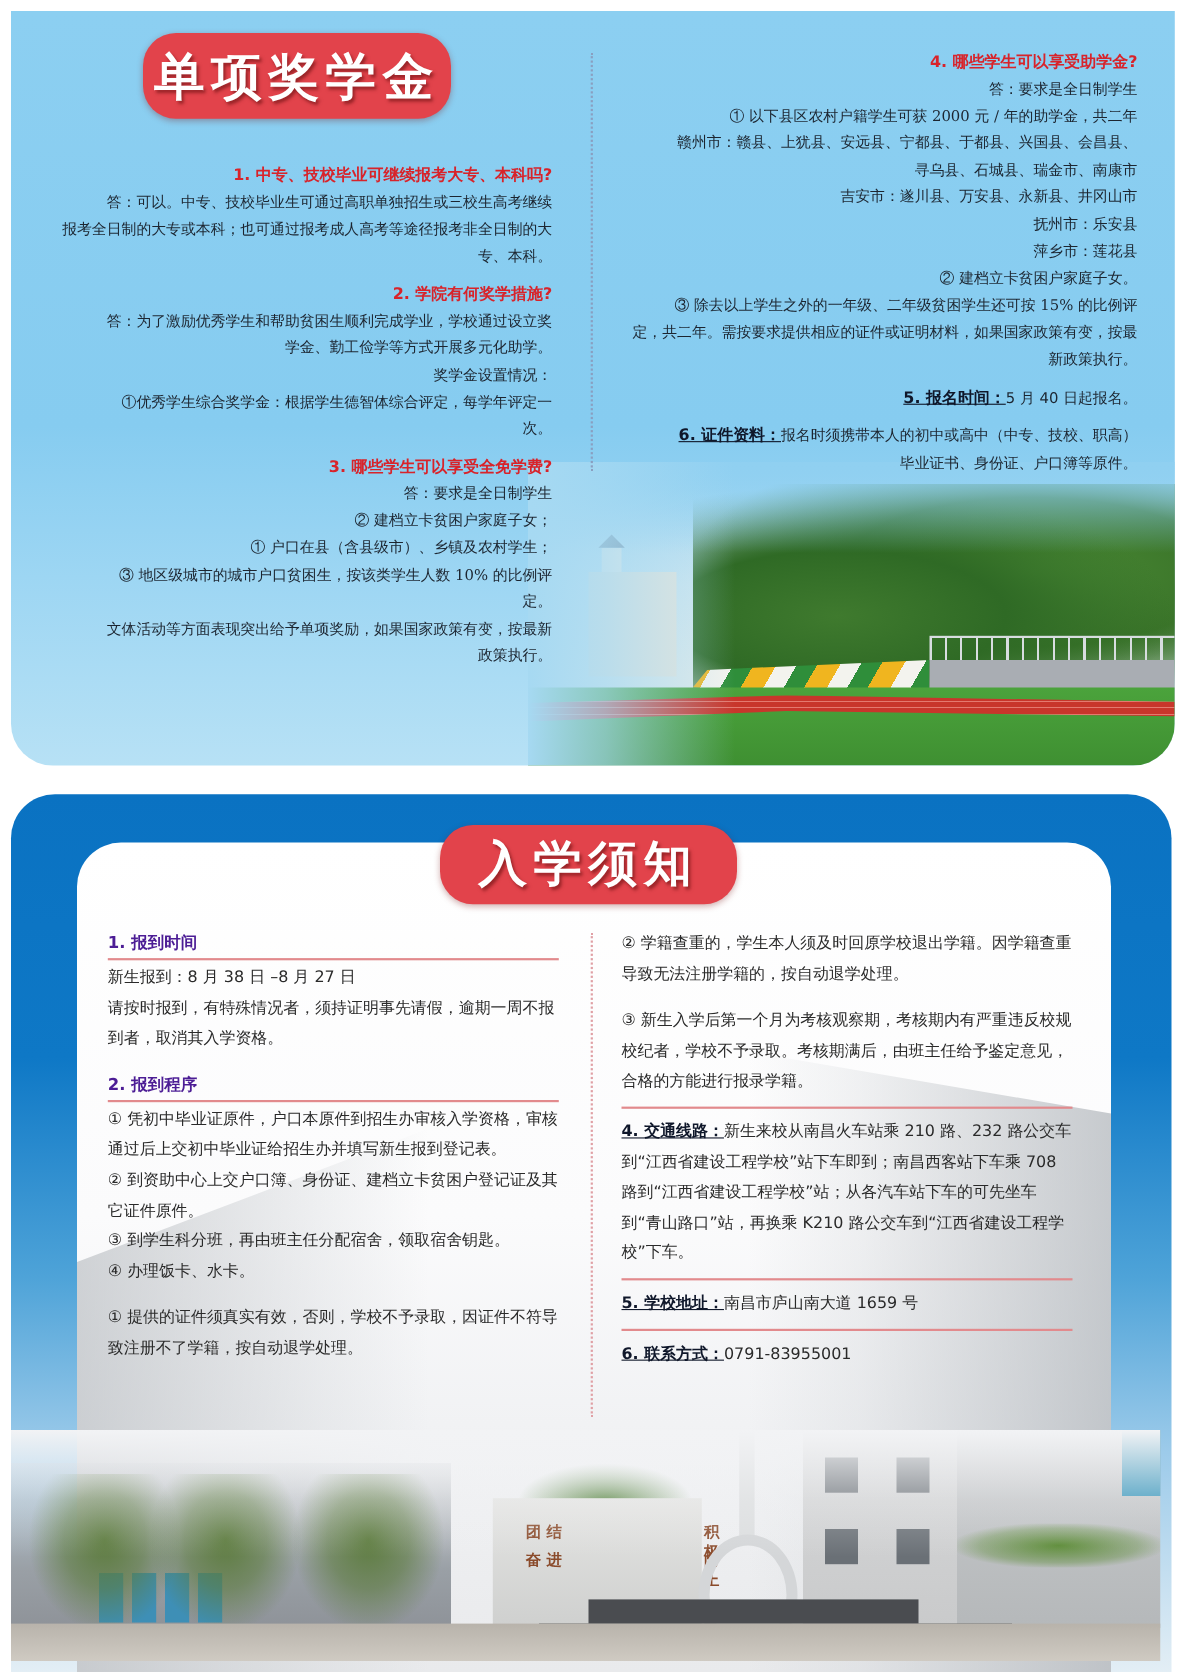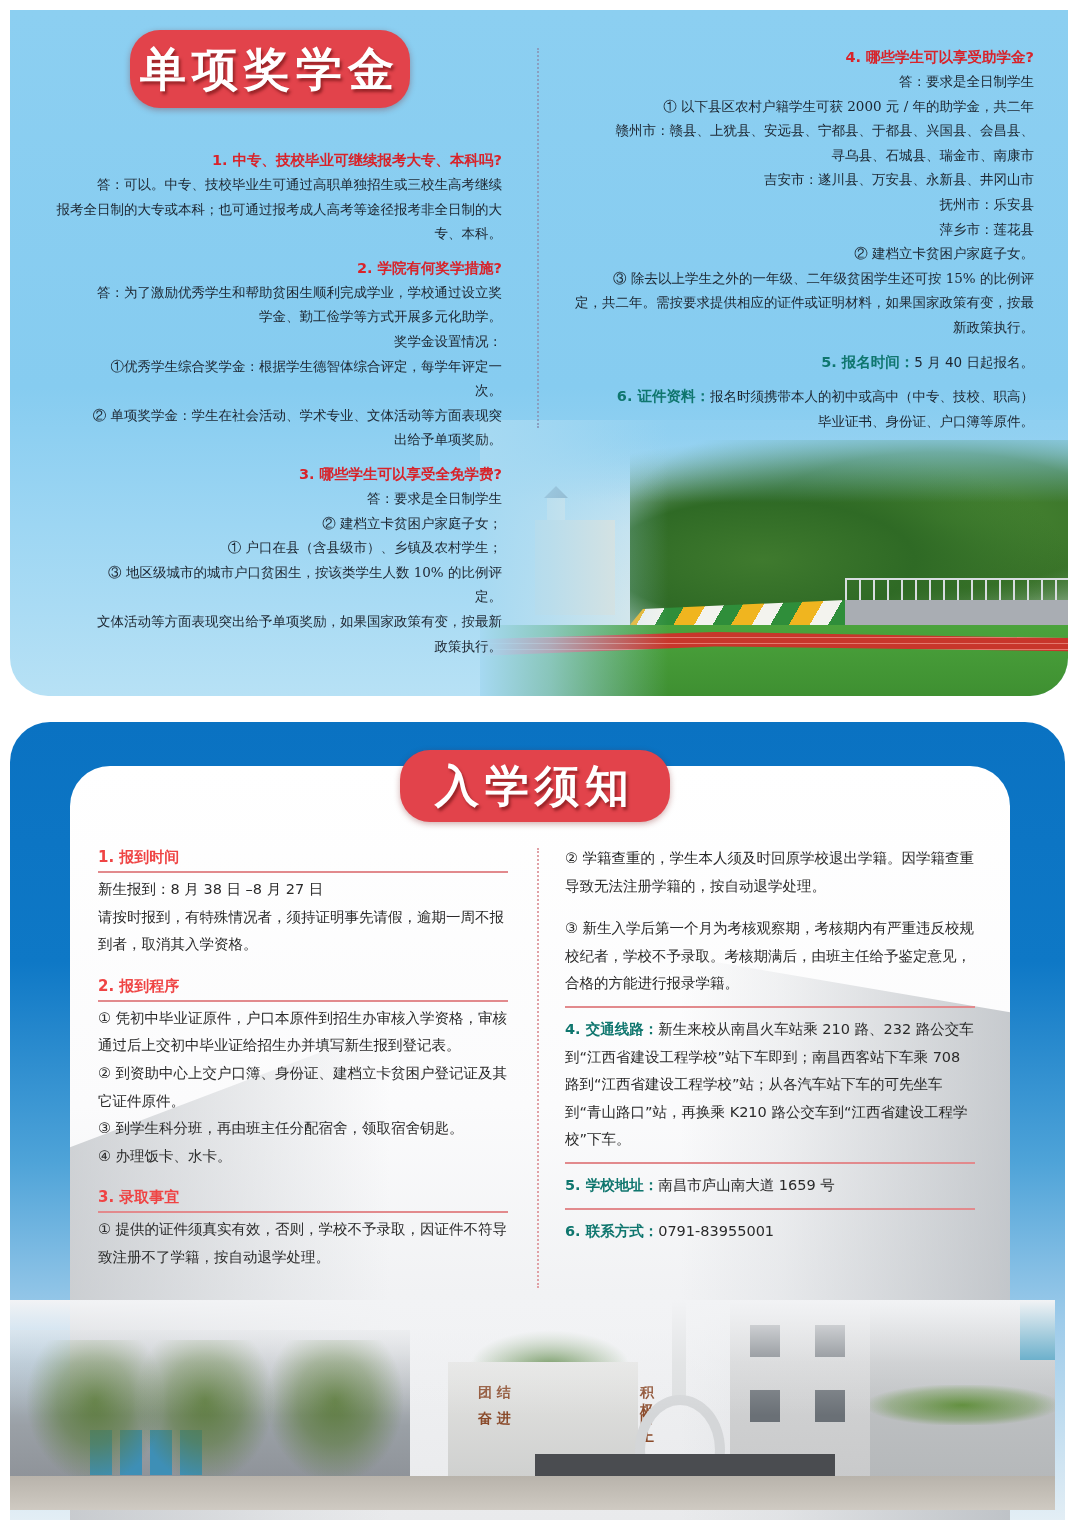--- a/index.html
+++ b/index.html
@@ -45,21 +45,21 @@
   .title-pill.bottom { left: 400px; top: 750px; width: 270px; height: 72px; font-size: 44px; line-height: 72px; letter-spacing: 6px; }
 
   .col { position: absolute; font-family: "DejaVu Serif", "Liberation Serif", serif; color: #1c2530; font-size: 13.5px; text-align: right; }
   .col.left { left: 52px; top: 148px; width: 450px; }
   .col.right { left: 574px; top: 45px; width: 460px; }
   .q-head { font-family: "DejaVu Sans", "Liberation Sans", sans-serif; font-weight: bold; color: #d8232a; font-size: 14.5px; padding-left: 34px; line-height: 24px; }
   .p { line-height: 24.6px; text-indent: 0; }
   .p.ind { padding-left: 34px; }
   .p.wrap { text-indent: 34px; }
   .gap { height: 10px; }
-  .inline-head { font-family: "DejaVu Sans", "Liberation Sans", sans-serif; font-weight: bold; color: #0f766e; font-size: 14.5px; }
+  .inline-head { font-family: "DejaVu Sans", "Liberation Sans", sans-serif; font-weight: bold; color: #0f172a; font-size: 14.5px; text-decoration: underline; }
   .sans { font-family: "DejaVu Sans", "Liberation Sans", sans-serif; }
 
   .vdiv-top { position: absolute; left: 537px; top: 48px; height: 380px; border-left: 2px dotted #8a9fc0; }
 
   
   .panel-bottom {
     position: absolute; left: 10px; top: 722px; width: 1055px; height: 798px;
     border-radius: 40px 40px 0 0;
     background: linear-gradient(180deg, #0a72c2 0%, #0e78c6 30%, #4ea3d8 55%, #9dcbea 75%, #e3eef5 100%);
     overflow: hidden;
@@ -93,21 +93,21 @@
   .photo-plaza .right-bldg { position:absolute; left: 720px; top: 0; width: 140px; height: 180px; background: linear-gradient(180deg,#d7d8d9,#c9cacb); }
   .photo-plaza .right-bldg .win { position:absolute; width: 30px; height: 32px; background: #6a7076; }
   .photo-plaza .far-right { position:absolute; left: 860px; top: 0; width: 185px; height: 180px; background: linear-gradient(180deg,#c8cacc,#b5b8ba); }
   .photo-plaza .vine { position:absolute; left: 860px; top: 85px; width: 185px; height: 40px; background: radial-gradient(ellipse at 50% 50%, #5a8a34 0%, rgba(90,138,52,0.4) 55%, rgba(90,138,52,0) 75%); }
   .photo-plaza .teal { position:absolute; left: 1010px; top: 0; width: 35px; height: 60px; background: #2a8fb7; }
   .photo-plaza .fade { position:absolute; inset:0; background: linear-gradient(180deg, rgba(242,243,245,1) 0%, rgba(242,243,245,0.3) 30%, rgba(242,243,245,0) 55%); }
 
   .col2 { position: absolute; font-family: "DejaVu Sans", "Liberation Sans", sans-serif; color: #2a2a2a; font-size: 14.5px; }
   .col2.left { left: 98px; top: 845px; width: 410px; }
   .col2.right { left: 565px; top: 845px; width: 410px; }
-  .s-head { color: #ef4444; font-weight: bold; font-size: 15px; line-height: 24px; padding-bottom: 2px; border-bottom: 2px solid #e28a8d; margin-bottom: 3px; }
+  .s-head { color: #4c1d95; font-weight: bold; font-size: 15px; line-height: 24px; padding-bottom: 2px; border-bottom: 2px solid #e28a8d; margin-bottom: 3px; }
   .t { line-height: 27.6px; }
   .s-gap { height: 15px; }
   .sep { border-top: 2px solid #e28a8d; margin: 8px 0 8px 0; }
   .vdiv-bottom { position: absolute; left: 537px; top: 848px; height: 440px; border-left: 2px dotted #e0a0a5; }
 </style>
 </head>
 <body>
 
 <section class="panel-top">
   <div class="photo-track">
@@ -130,21 +130,20 @@
 <div class="vdiv-top"></div>
 
 <div class="col left">
   <div class="q-head">1. 中专、技校毕业可继续报考大专、本科吗?</div>
   <div class="p wrap">答：可以。中专、技校毕业生可通过高职单独招生或三校生高考继续报考全日制的大专或本科；也可通过报考成人高考等途径报考非全日制的大专、本科。</div>
   <div class="gap"></div>
   <div class="q-head">2. 学院有何奖学措施?</div>
   <div class="p wrap">答：为了激励优秀学生和帮助贫困生顺利完成学业，学校通过设立奖学金、勤工俭学等方式开展多元化助学。</div>
   <div class="p ind">奖学金设置情况：</div>
   <div class="p wrap">①优秀学生综合奖学金：根据学生德智体综合评定，每学年评定一次。</div>
-  <div class="p wrap">② 单项奖学金：学生在社会活动、学术专业、文体活动等方面表现突出给予单项奖励。</div>
   <div class="gap"></div>
   <div class="q-head">3. 哪些学生可以享受全免学费?</div>
   <div class="p ind">答：要求是全日制学生</div>
   <div class="p ind">② 建档立卡贫困户家庭子女；</div>
   <div class="p ind">① 户口在县（含县级市）、乡镇及农村学生；</div>
   <div class="p wrap">③ 地区级城市的城市户口贫困生，按该类学生人数 10% 的比例评定。</div>
   <div class="p wrap">文体活动等方面表现突出给予单项奖励，如果国家政策有变，按最新政策执行。</div>
 </div>
 
 <div class="col right">
@@ -217,21 +216,20 @@
   <div class="s-head">1. 报到时间</div>
   <div class="t">新生报到：8 月 38 日 –8 月 27 日</div>
   <div class="t">请按时报到，有特殊情况者，须持证明事先请假，逾期一周不报到者，取消其入学资格。</div>
   <div class="s-gap"></div>
   <div class="s-head">2. 报到程序</div>
   <div class="t">① 凭初中毕业证原件，户口本原件到招生办审核入学资格，审核通过后上交初中毕业证给招生办并填写新生报到登记表。</div>
   <div class="t">② 到资助中心上交户口簿、身份证、建档立卡贫困户登记证及其它证件原件。</div>
   <div class="t">③ 到学生科分班，再由班主任分配宿舍，领取宿舍钥匙。</div>
   <div class="t">④ 办理饭卡、水卡。</div>
   <div class="s-gap"></div>
-  <div class="s-head">3. 录取事宜</div>
   <div class="t">① 提供的证件须真实有效，否则，学校不予录取，因证件不符导致注册不了学籍，按自动退学处理。</div>
 </div>
 
 <div class="col2 right">
   <div class="t">② 学籍查重的，学生本人须及时回原学校退出学籍。因学籍查重导致无法注册学籍的，按自动退学处理。</div>
   <div class="s-gap"></div>
   <div class="t">③ 新生入学后第一个月为考核观察期，考核期内有严重违反校规校纪者，学校不予录取。考核期满后，由班主任给予鉴定意见，合格的方能进行报录学籍。</div>
   <div class="sep"></div>
   <div class="t">
     <span class="inline-head">4. 交通线路：</span><span>新生来校从南昌火车站乘 210 路、232 路公交车到“江西省建设工程学校”站下车即到；南昌西客站下车乘 708 路到“江西省建设工程学校”站；从各汽车站下车的可先坐车到“青山路口”站，再换乘 K210 路公交车到“江西省建设工程学校”下车。</span>

